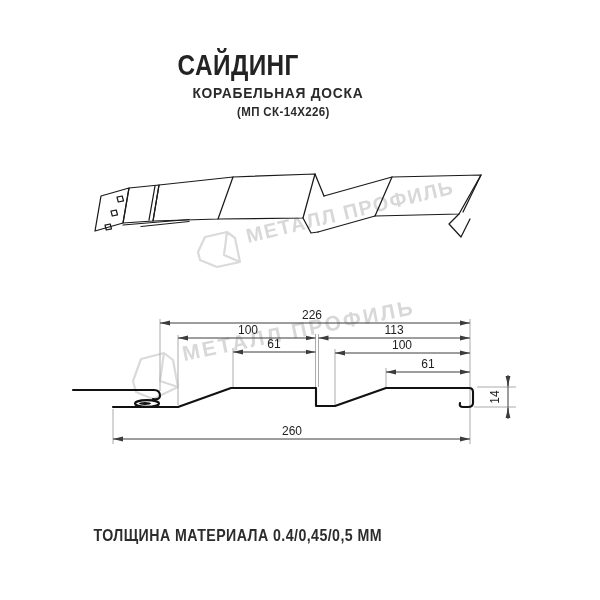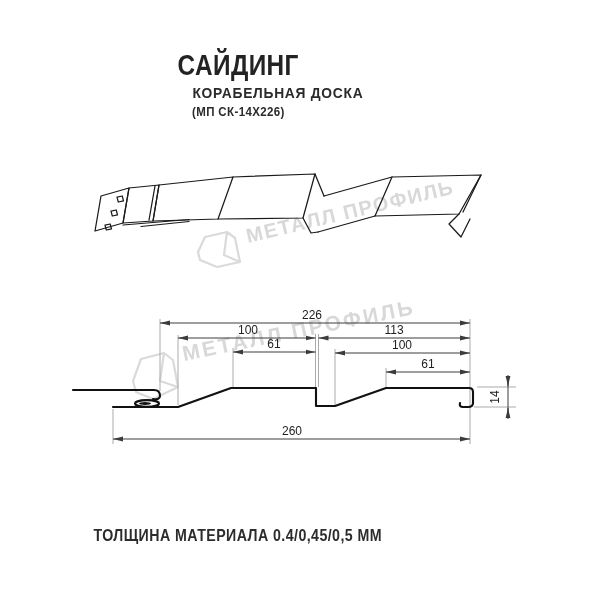--- a/index.html
+++ b/index.html
@@ -12,21 +12,21 @@
   .title-line{top:49px;}
   .title-line span{
     font-size:29px;font-weight:800;letter-spacing:.5px;color:#232323;
     transform:scaleX(.84);transform-origin:center;
   }
   .subtitle-line{top:84px;margin-left:40px;}
   .subtitle-line span{
     font-size:15px;font-weight:700;letter-spacing:.8px;color:#2a2a2a;
     transform:scaleX(.92);transform-origin:center;
   }
-  .model-line{top:102px;}
+  .model-line{top:102px;margin-left:45px;}
   .model-line span{
     font-size:12.5px;font-weight:700;letter-spacing:.4px;color:#2a2a2a;
     transform:scaleX(.92);transform-origin:center;
   }
   .footer-line{top:526px;}
   .footer-line span{
     font-size:16.5px;font-weight:600;letter-spacing:.5px;color:#2c2c2c;
     transform:scaleX(.86);transform-origin:center;
   }
   svg{position:absolute;display:block;}

